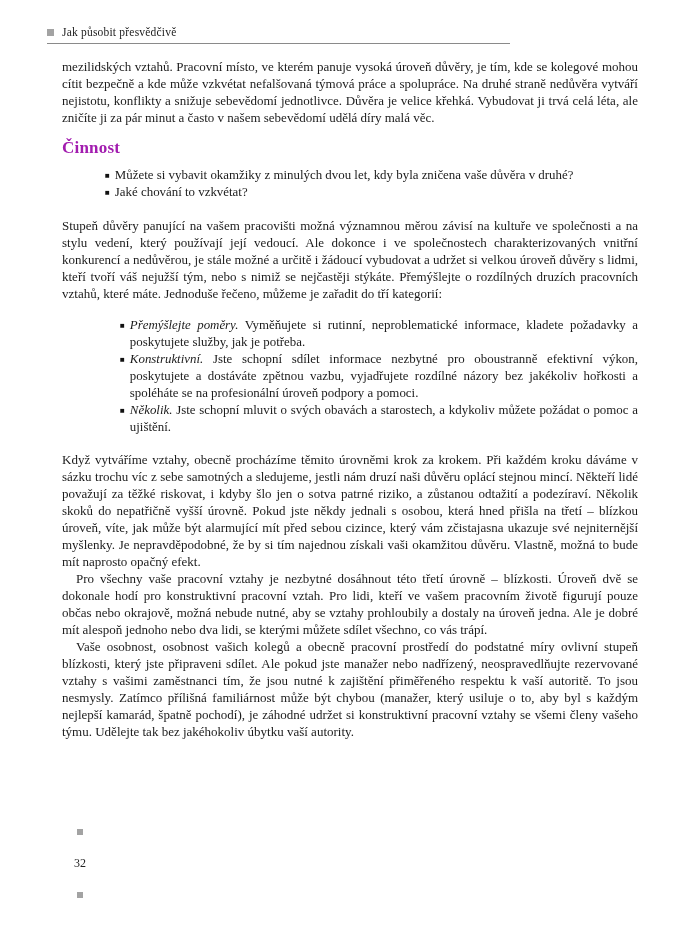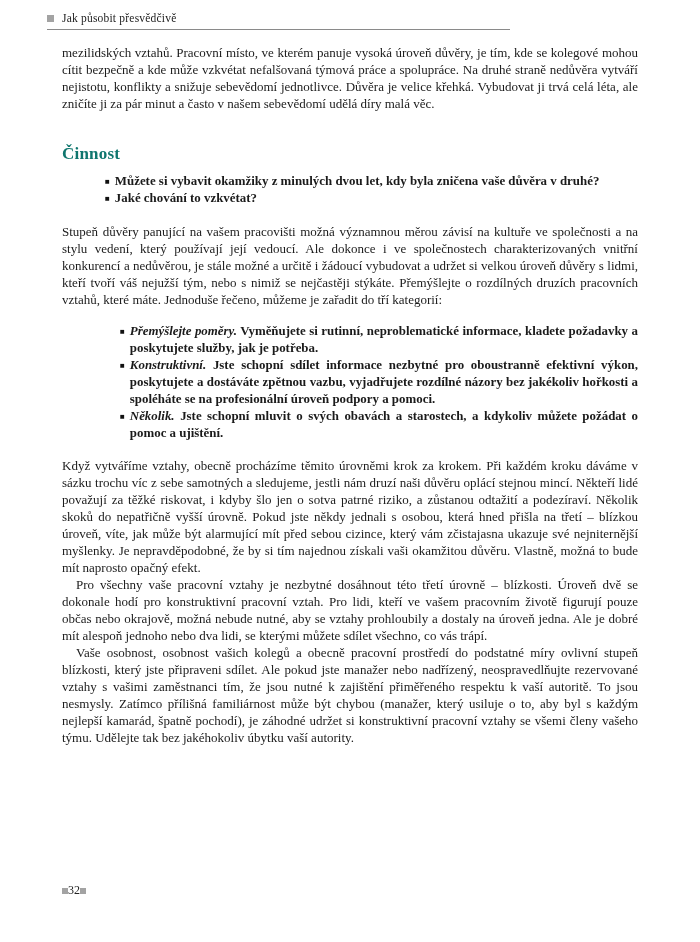--- a/index.html
+++ b/index.html
@@ -9,21 +9,21 @@
     height: 942px;
     font-family: "Liberation Serif", "DejaVu Serif", serif;
     color: var(--text, #1b1b1b);
     overflow: hidden;
   }
   .page {
     position: relative;
     width: 572px;
     height: 942px;
     background: #fff;
-    padding: 12px 62px 0 62px;
+    padding: 26px 62px 0 62px;
   }
   
   .running-header { margin-left: -15px; margin-bottom: 14px; }
   .header-line { display: flex; align-items: center; gap: 8px; }
   .sq {
     display: inline-block;
     width: 7px; height: 7px;
     background: var(--marker, #a3a3a3);
     flex: 0 0 auto;
   }
@@ -45,49 +45,50 @@
     line-height: 17px;
     text-align: justify;
     hyphens: auto;
   }
   .para.indent { text-indent: 14px; }
   .section-heading {
     font-family: "Liberation Serif", "DejaVu Serif", serif;
     font-size: 17px;
     font-weight: bold;
     letter-spacing: 0.2px;
-    margin: 32px 0 9px 0;
-    color: #0f766e;
+    margin: 12px 0 9px 0;
+    color: #a21caf;
   }
   .bullet-list { list-style: none; }
   .bullet-list li {
     display: flex;
     align-items: flex-start;
     font-size: 12.9px;
     line-height: 17px;
   }
   .bullet {
     flex: 0 0 auto;
     font-size: 8px;
     line-height: 17px;
     margin-right: 5px;
     color: #111;
   }
-  .li-text { flex: 1 1 auto; text-align: justify; hyphens: auto; font-weight: bold; }
+  .li-text { flex: 1 1 auto; text-align: justify; hyphens: auto; }
   .activity-list { margin: 0 0 16px 43px; }
   .category-list { margin: 15px 0 15px 58px; }
   .lead { font-style: italic; }
   
   .page-footer {
     position: absolute;
-    left: 62px;
+    left: 74px;
     bottom: 44px;
     display: flex;
     align-items: center;
-    gap: 0;
+    gap: 21px;
+    flex-direction: column;
   }
   .footer-sq { width: 6px; height: 6px; }
   .page-number {
     font-size: 12px;
     color: #222;
   }
 </style>
 </head>
 <body>
 

